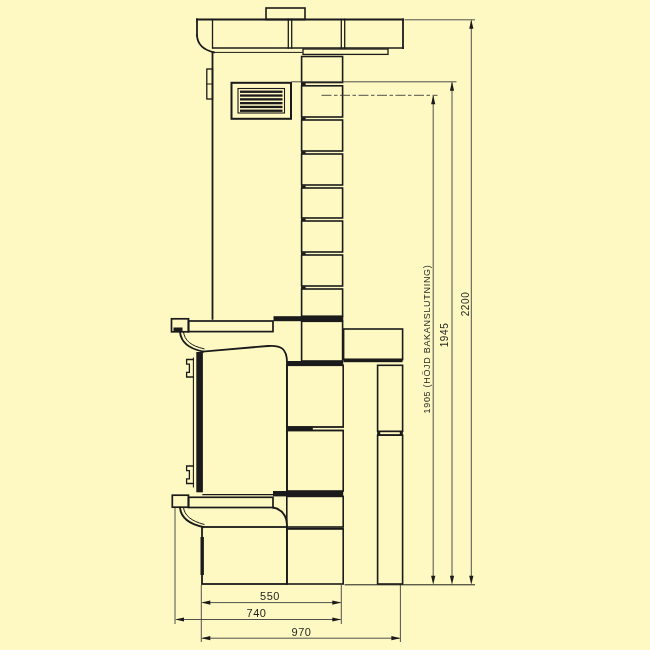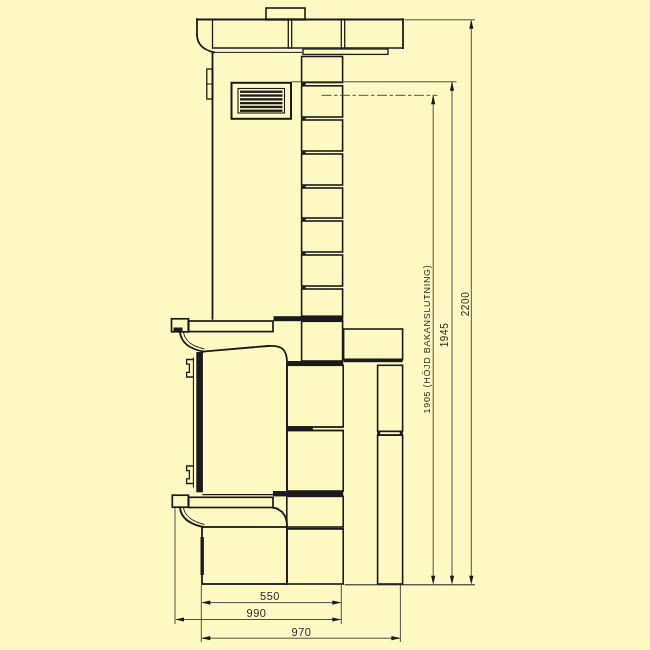--- a/index.html
+++ b/index.html
@@ -186,16 +186,16 @@
         <path d="M400.4,638.2 L391.4,636.1 L391.4,640.3 Z"></path>
       </g>
     </g>
   </svg>
 
   <div class="dlabel v v-long" style="left:427px;top:339px">1905 (HÖJD BAKANSLUTNING)</div>
   <div class="dlabel v v-num" style="left:444.5px;top:335px">1945</div>
   <div class="dlabel v v-num" style="left:466px;top:303.5px">2200</div>
 
   <div class="dlabel h" style="left:270px;top:595.5px">550</div>
-  <div class="dlabel h" style="left:256.5px;top:612.5px">990</div>
+  <div class="dlabel h" style="left:256.5px;top:612.5px">740</div>
   <div class="dlabel h" style="left:301.5px;top:631.5px">970</div>
 
 </div>
 
 </body></html>

